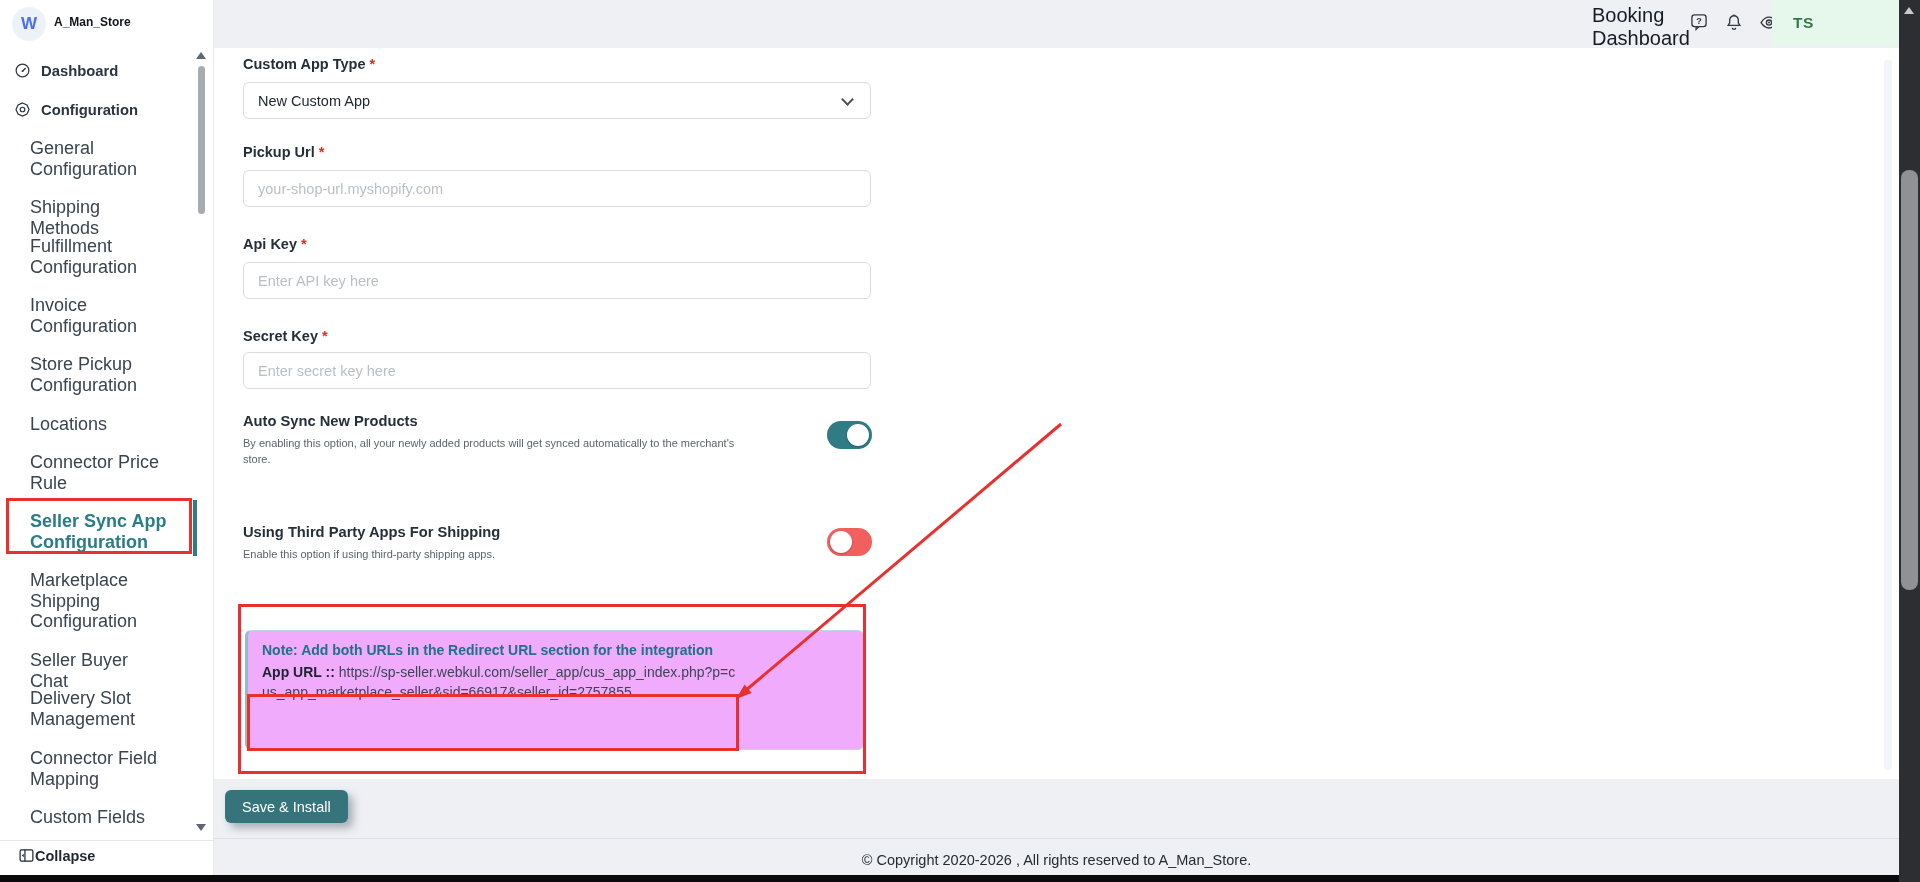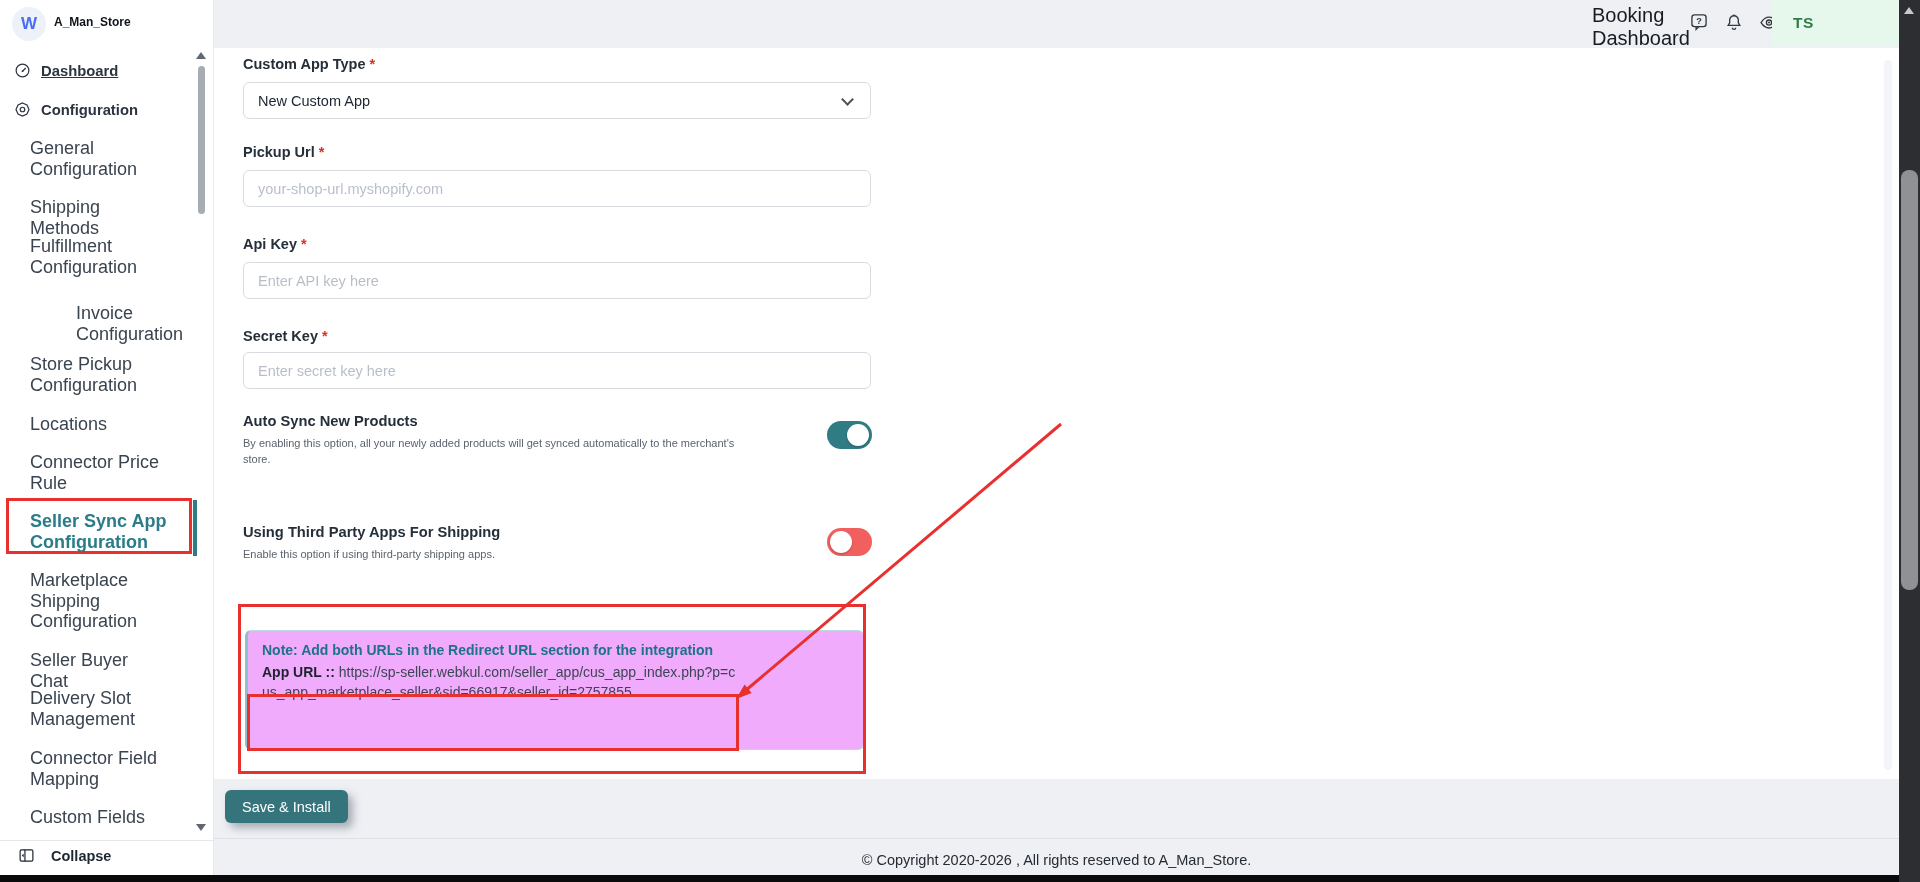--- a/index.html
+++ b/index.html
@@ -25,21 +25,21 @@
   .main-item svg{width:17px;height:17px;stroke:#2b3440;fill:none;stroke-width:1.7;}
   .sub-item{position:absolute;left:30px;width:140px;font-size:18px;line-height:20.5px;color:#3a4450;cursor:pointer;}
   .sub-item.active{color:#2a7d88;font-weight:600;}
   .active-bar{position:absolute;left:193px;top:500px;width:4px;height:56px;background:#2f7c85;}
   .sb-thumb{position:absolute;left:198px;top:66px;width:7px;height:148px;background:#a7abb2;border-radius:4px;cursor:pointer;}
   .sb-up{position:absolute;left:196px;top:52px;width:0;height:0;border-left:5.5px solid transparent;
          border-right:5.5px solid transparent;border-bottom:7px solid #5f6771;cursor:pointer;}
   .sb-down{position:absolute;left:196px;top:824px;width:0;height:0;border-left:5.5px solid transparent;
          border-right:5.5px solid transparent;border-top:7px solid #5f6771;cursor:pointer;}
   .collapse-divider{position:absolute;left:0;top:840px;width:214px;height:1px;background:#e5e7eb;}
-  .collapse-row{position:absolute;left:18px;top:847px;display:flex;align-items:center;gap:16px;cursor:pointer;}
+  .collapse-row{position:absolute;left:18px;top:847px;display:flex;align-items:center;gap:0;cursor:pointer;}
   .collapse-row svg{width:17px;height:17px;stroke:#1f2731;fill:none;stroke-width:1.7;}
   .collapse-label{font-size:14.5px;font-weight:600;color:#1f2731;}
 
   
   .nav-link{position:absolute;left:1592px;top:4px;width:88px;font-size:20px;line-height:23px;color:#171c24;cursor:pointer;}
   .hicon{position:absolute;top:12px;width:20px;height:20px;cursor:pointer;}
   .hicon svg{width:20px;height:20px;stroke:#31383f;fill:none;stroke-width:1.6;}
   .avatar{position:absolute;left:1772px;top:0;width:127px;height:46px;background:#e6f7eb;
           display:flex;align-items:center;cursor:pointer;border-radius:2px;}
   .avatar span{margin-left:21px;font-size:15.5px;font-weight:700;letter-spacing:.5px;color:#2e7d49;}
@@ -97,40 +97,40 @@
   <div class="content"></div>
   <div class="bottomzone"></div>
   <div class="footer-divider"></div>
 
   <div class="sidebar">
     <div class="brand">
       <div class="logo">W</div>
       <div class="brand-name">A_Man_Store</div>
     </div>
 
-    <div class="main-item" style="top:62px;text-decoration:underline;">
+    <div class="main-item" style="top:62px;">
       <svg viewBox="0 0 24 24">
         <circle cx="12" cy="12" r="9"></circle>
           <path d="M12 13 L16.5 8.5"></path>
           <circle cx="12" cy="13" r="1.2" fill="#2b3440" stroke="none"></circle>
       </svg>
       <span>Dashboard</span>
     </div>
     <div class="main-item" style="top:101px;">
       <svg viewBox="0 0 24 24">
         <polygon points="12,2.8 18.3,5.7 21.2,12 18.3,18.3 12,21.2 5.7,18.3 2.8,12 5.7,5.7"></polygon>
           <circle cx="12" cy="12" r="3.2"></circle>
       </svg>
       <span>Configuration</span>
     </div>
 
     <div class="sub-item" style="top:138px;">General Configuration</div>
     <div class="sub-item" style="top:197px;">Shipping Methods</div>
     <div class="sub-item" style="top:236px;">Fulfillment Configuration</div>
-    <div class="sub-item" style="top:303px;margin-left:46px;">Invoice Configuration</div>
+    <div class="sub-item" style="top:295px;">Invoice Configuration</div>
     <div class="sub-item" style="top:354px;">Store Pickup Configuration</div>
     <div class="sub-item" style="top:414px;">Locations</div>
     <div class="sub-item" style="top:452px;">Connector Price Rule</div>
     <div class="sub-item active" style="top:511px;">Seller Sync App Configuration</div>
     <div class="sub-item" style="top:570px;">Marketplace Shipping Configuration</div>
     <div class="sub-item" style="top:650px;">Seller Buyer Chat</div>
     <div class="sub-item" style="top:688px;">Delivery Slot Management</div>
     <div class="sub-item" style="top:748px;">Connector Field Mapping</div>
     <div class="sub-item" style="top:807px;">Custom Fields</div>
 

